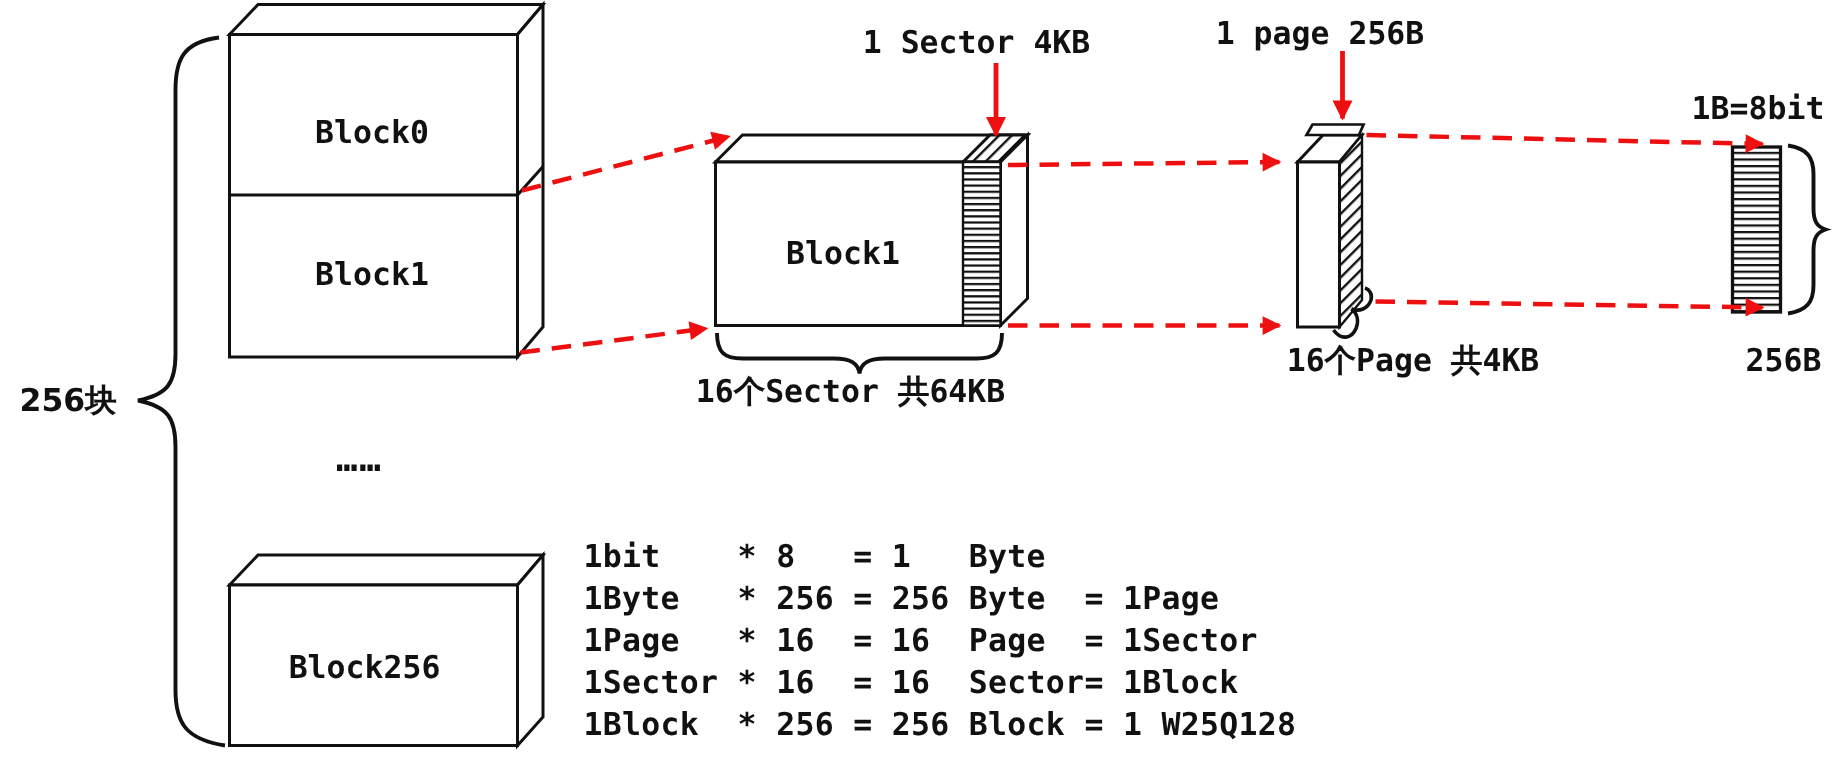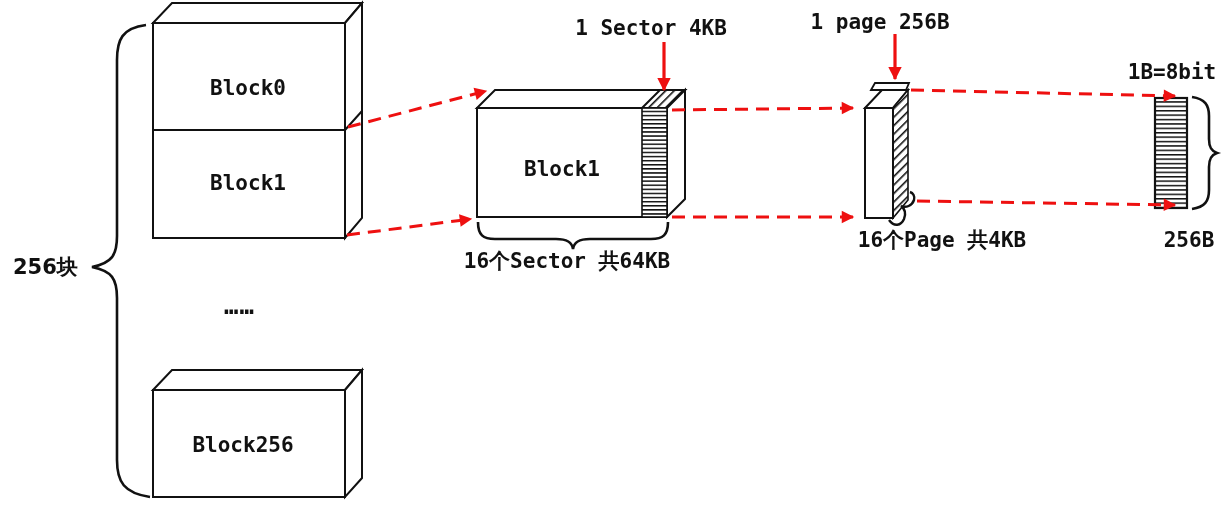--- a/index.html
+++ b/index.html
@@ -96,14 +96,19 @@
     <g stroke="#ee1010" stroke-width="3" stroke-dasharray="13 8" fill="none">
       <line x1="348" y1="127" x2="486" y2="91" marker-end="url(#arrRed)"></line>
       <line x1="347" y1="235" x2="471" y2="219" marker-end="url(#arrRed)"></line>
       <line x1="672" y1="110" x2="853" y2="108" marker-end="url(#arrRed)"></line>
       <line x1="672" y1="217" x2="853" y2="217" marker-end="url(#arrRed)"></line>
       <line x1="911" y1="90" x2="1175" y2="96" marker-end="url(#arrRed)"></line>
       <line x1="917" y1="201" x2="1175" y2="205" marker-end="url(#arrRed)"></line>
     </g>
   </svg>
 
+  <pre class="eq">1bit    * 8   = 1   Byte
+1Byte   * 256 = 256 Byte  = 1Page
+1Page   * 16  = 16  Page  = 1Sector
+1Sector * 16  = 16  Sector= 1Block
+1Block  * 256 = 256 Block = 1 W25Q128</pre>
 
 </div>
 
 </body></html>

